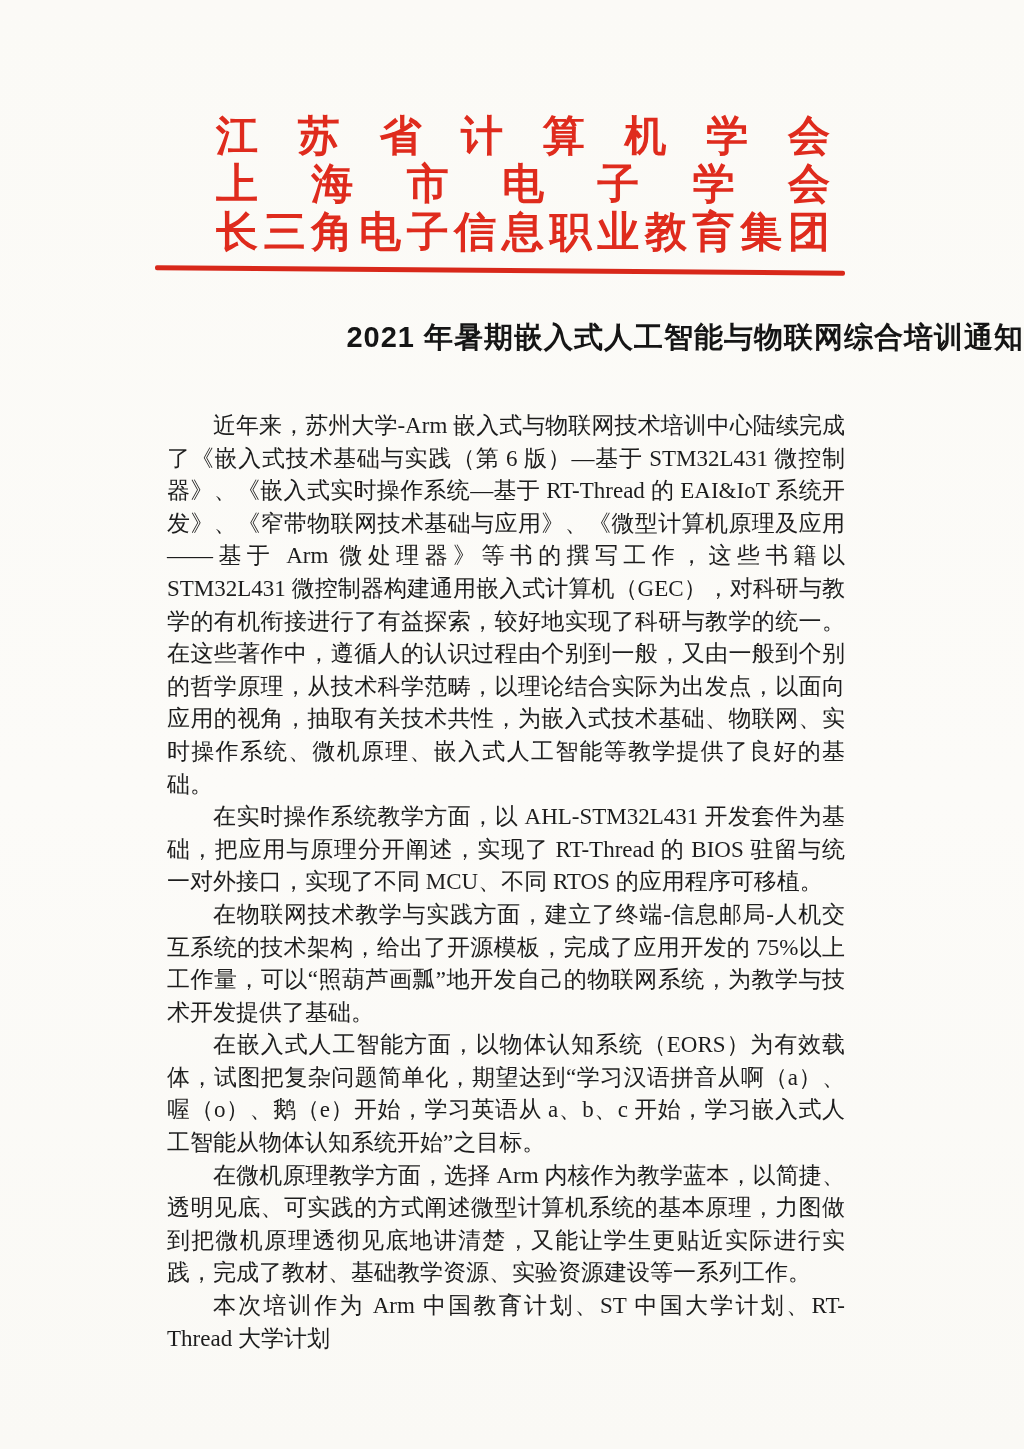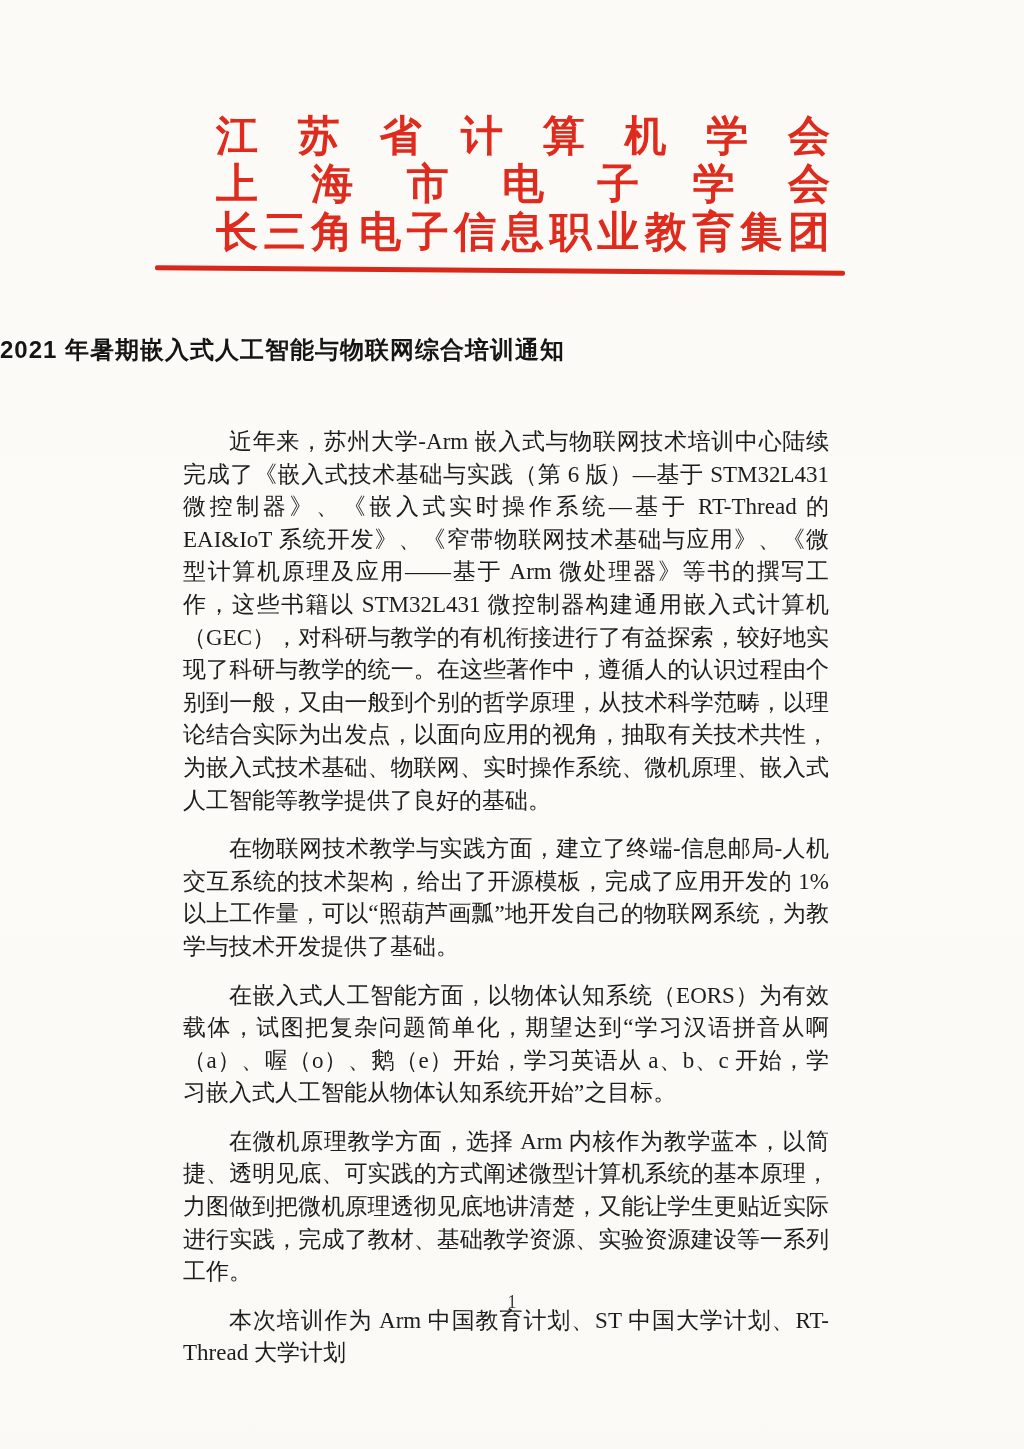--- a/index.html
+++ b/index.html
@@ -41,45 +41,45 @@
     width: 690px;
     height: 5px;
     background: var(--rule-red, #d8281a);
     transform: rotate(0.45deg);
     border-radius: 2px;
   }
 
   
   .doc-title {
     position: absolute;
-    top: 334px;
+    top: 318px;
     left: 0;
     width: 100%;
     margin: 0;
-    text-align: left;
+    text-align: right;
     font-family: "Liberation Sans", "DejaVu Sans", sans-serif;
     font-weight: bold;
-    font-size: 24px;
+    font-size: 29px;
     letter-spacing: 1px;
     color: #151515;
   }
 
   
   .body-text {
     position: absolute;
     top: 410px;
     left: 167px;
     width: 678px;
     font-size: 23px;
     line-height: 32.6px;
     color: #1d1d1d;
     text-align: justify;
   }
   .body-text p {
-    margin: 16px;
+    margin: 0;
     padding: 0;
     text-indent: 2em;
   }
 
   
   .page-number {
     position: absolute;
     top: 1292px;
     left: 0;
     width: 100%;
@@ -129,21 +129,22 @@
         <span>团</span>
       </div>
   </header>
 
   <div class="red-rule"></div>
 
   <h1 class="doc-title">2021 年暑期嵌入式人工智能与物联网综合培训通知</h1>
 
   <main class="body-text">
     <p>近年来，苏州大学-Arm 嵌入式与物联网技术培训中心陆续完成了《嵌入式技术基础与实践（第 6 版）—基于 STM32L431 微控制器》、《嵌入式实时操作系统—基于 RT-Thread 的 EAI&amp;IoT 系统开发》、《窄带物联网技术基础与应用》、《微型计算机原理及应用——基于 Arm 微处理器》等书的撰写工作，这些书籍以 STM32L431 微控制器构建通用嵌入式计算机（GEC），对科研与教学的有机衔接进行了有益探索，较好地实现了科研与教学的统一。在这些著作中，遵循人的认识过程由个别到一般，又由一般到个别的哲学原理，从技术科学范畴，以理论结合实际为出发点，以面向应用的视角，抽取有关技术共性，为嵌入式技术基础、物联网、实时操作系统、微机原理、嵌入式人工智能等教学提供了良好的基础。</p>
-    <p>在物联网技术教学与实践方面，建立了终端-信息邮局-人机交互系统的技术架构，给出了开源模板，完成了应用开发的 1%以上工作量，可以“照葫芦画瓢”地开发自己的物联网系统，为教学与技术开发提供了基础。</p>
+    <p>在实时操作系统教学方面，以 AHL-STM32L431 开发套件为基础，把应用与原理分开阐述，实现了 RT-Thread 的 BIOS 驻留与统一对外接口，实现了不同 MCU、不同 RTOS 的应用程序可移植。</p>
+    <p>在物联网技术教学与实践方面，建立了终端-信息邮局-人机交互系统的技术架构，给出了开源模板，完成了应用开发的 75%以上工作量，可以“照葫芦画瓢”地开发自己的物联网系统，为教学与技术开发提供了基础。</p>
     <p>在嵌入式人工智能方面，以物体认知系统（EORS）为有效载体，试图把复杂问题简单化，期望达到“学习汉语拼音从啊（a）、喔（o）、鹅（e）开始，学习英语从 a、b、c 开始，学习嵌入式人工智能从物体认知系统开始”之目标。</p>
     <p>在微机原理教学方面，选择 Arm 内核作为教学蓝本，以简捷、透明见底、可实践的方式阐述微型计算机系统的基本原理，力图做到把微机原理透彻见底地讲清楚，又能让学生更贴近实际进行实践，完成了教材、基础教学资源、实验资源建设等一系列工作。</p>
     <p>本次培训作为 Arm 中国教育计划、ST 中国大学计划、RT-Thread 大学计划</p>
   </main>
 
   <div class="page-number">1</div>
 
 </div>
 
 </body></html>

